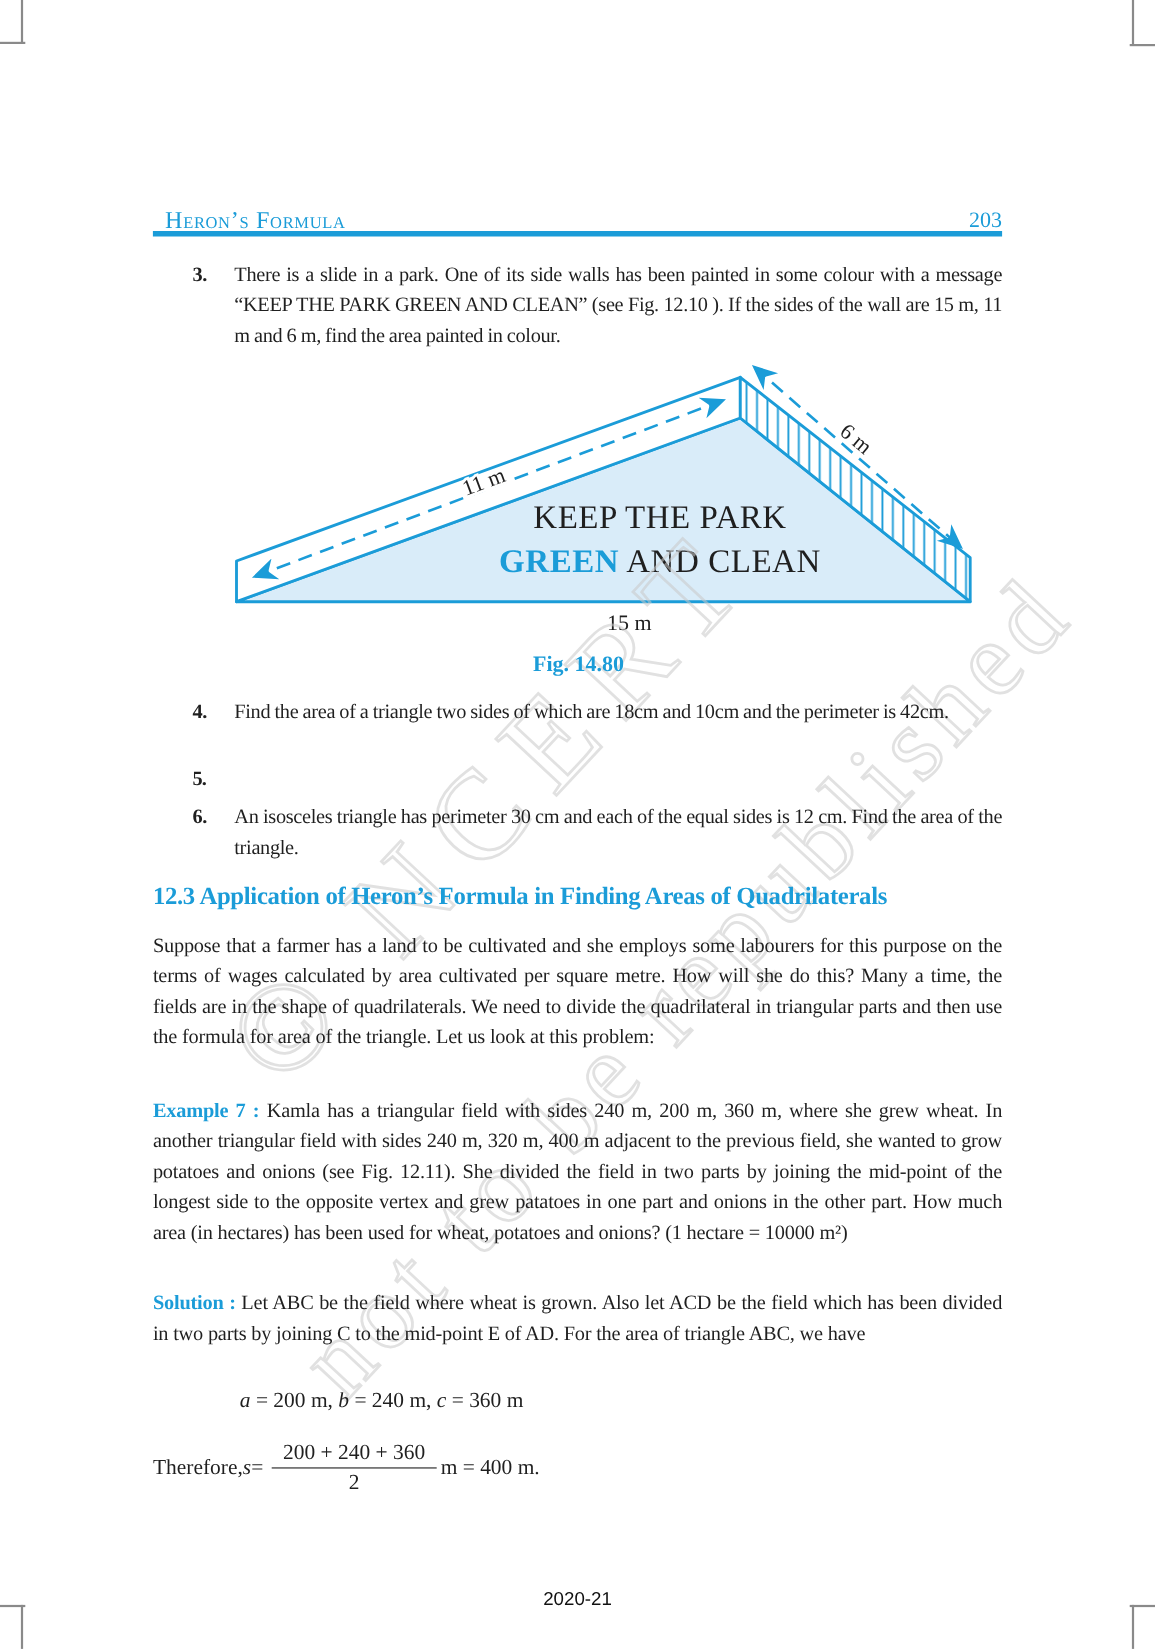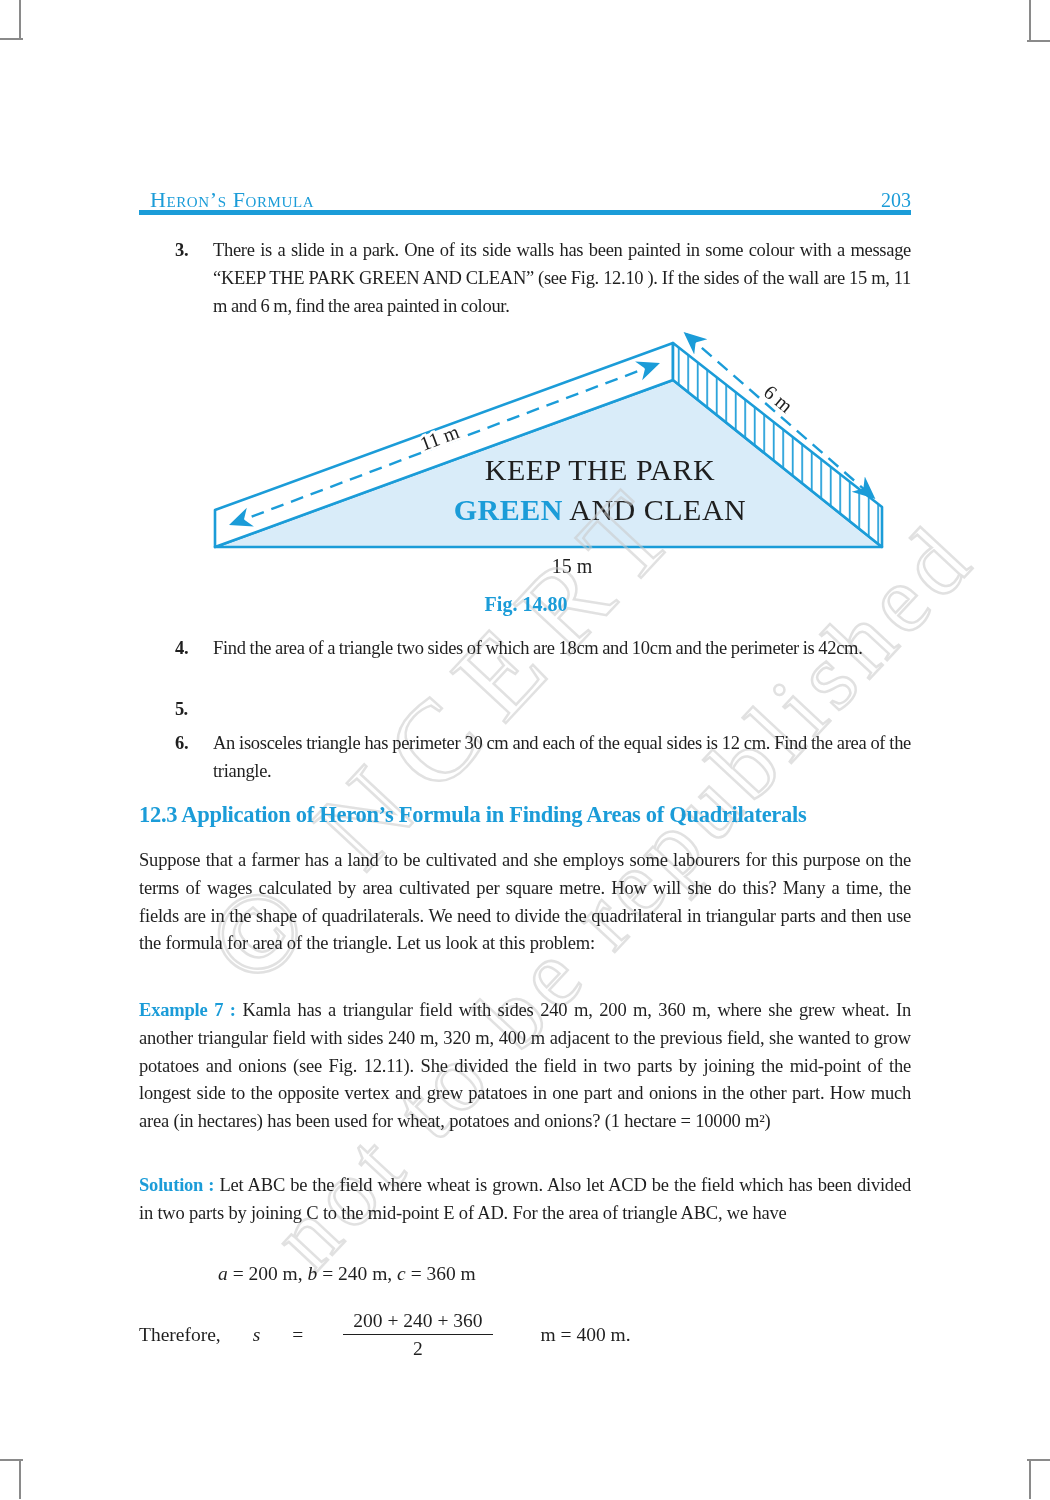--- a/index.html
+++ b/index.html
@@ -54,26 +54,26 @@
           letter-spacing:-0.2px; }
   #intro    { top:847px; }
   #example  { top:997px; }
   #solution { top:1172px; }
   .lead { color:var(--accent); font-weight:bold; }
 
   
   .eq-line { position:absolute; left:218px; top:1263px; z-index:3; font-size:19.5px; }
   .eq-line i, .frac-row i { font-style:italic; }
   .frac-row { position:absolute; left:139px; top:1299px; height:72px; z-index:3;
-              display:flex; align-items:center; font-size:19.5px;gap:32px; }
+              display:flex; align-items:center; font-size:19.5px; }
   .frac { display:inline-flex; flex-direction:column; align-items:center; margin:0 4px 0 8px; }
   .fnum { padding:0 10px 2px; }
   .fbar { align-self:stretch; border-top:1.8px solid var(--ink); height:0; }
   .fden { padding-top:3px; }
-  .frac-result { margin-left:12px; }
+  .frac-result { margin-left:0; }
 
   
   .watermark { position:absolute; left:-70px; top:330px; width:1200px; height:960px; z-index:2;
                display:flex; flex-direction:column; align-items:center; justify-content:center;
                gap:120px; transform:rotate(-47deg); opacity:0.55; pointer-events:none; }
   .wm-line { color:transparent; -webkit-text-stroke:2.5px #c9c9c9;
              font-family:"Liberation Serif", serif; white-space:nowrap; }
   .wm1 { font-size:115px; letter-spacing:22px; }
   .wm2 { font-size:96px; letter-spacing:8px; }
 
@@ -169,14 +169,15 @@
       <span class="fden">2</span>
     </span>
     <span class="frac-result">m = 400 m.</span>
   </div>
 
   <div class="watermark">
     <span class="wm-line wm1">© NCERT</span>
     <span class="wm-line wm2">not to be republished</span>
   </div>
 
+  <div class="footer">2020-21</div>
 
 </div>
 
 </body></html>

